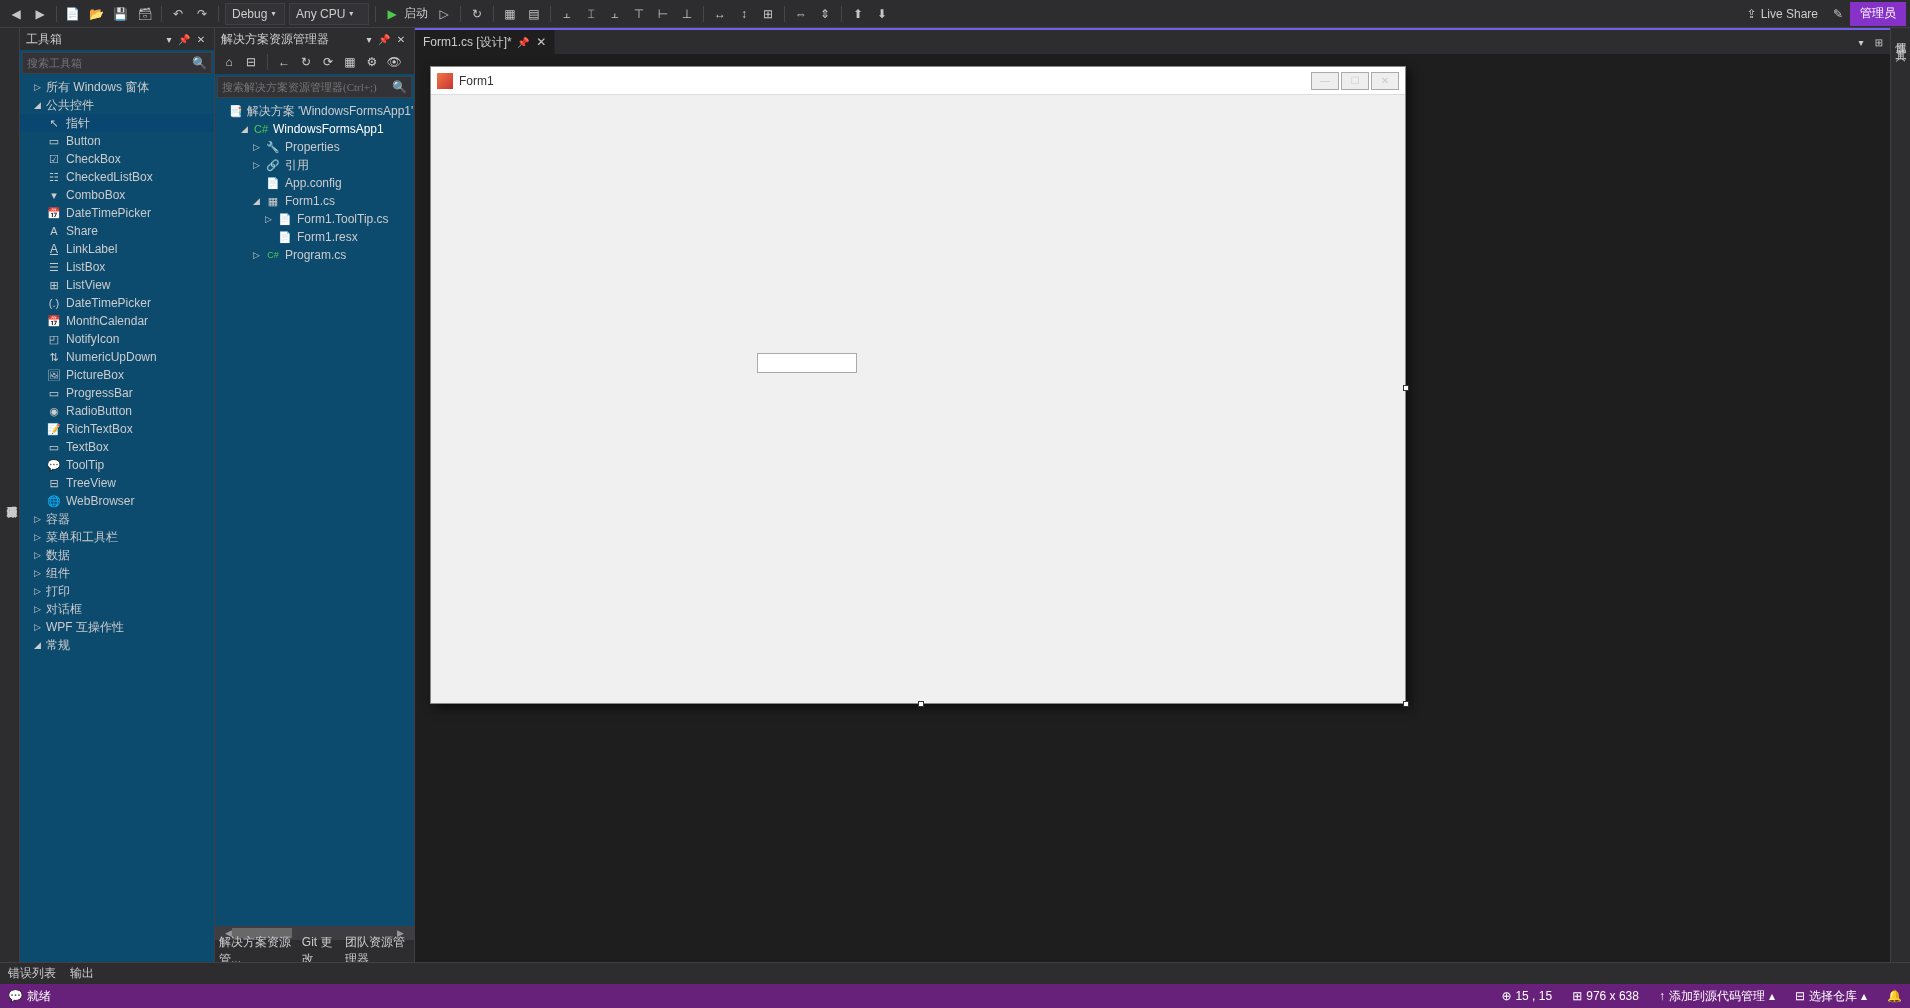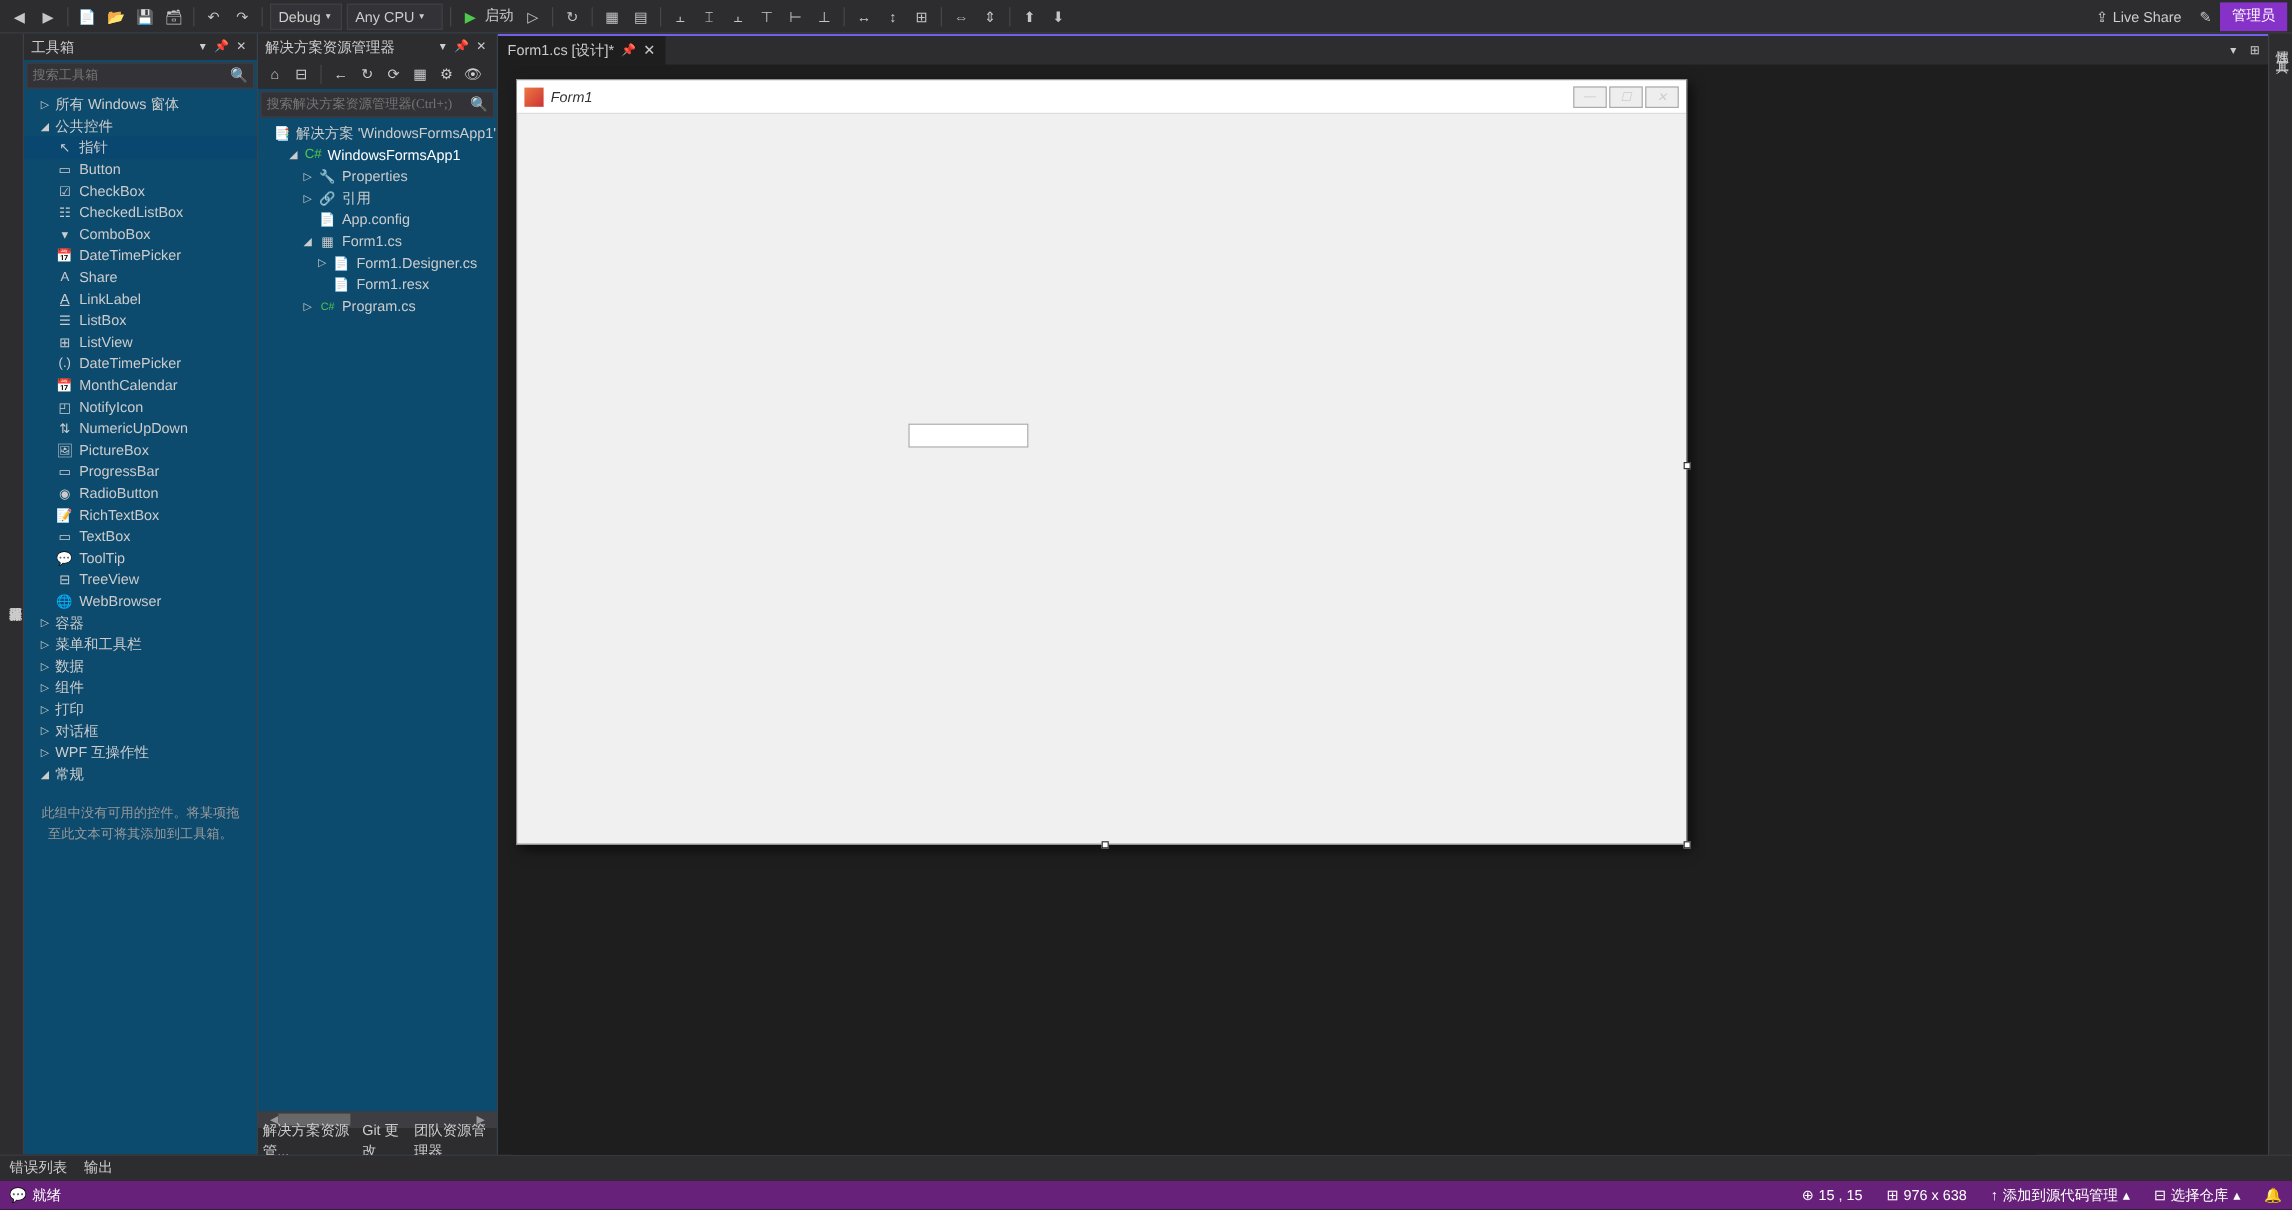--- a/index.html
+++ b/index.html
@@ -34,21 +34,21 @@
 .solex-toolbar { height: 24px; background: #2d2d30; display: flex; align-items: center; padding: 0 4px; gap: 2px; }
 .solex-tb-btn { width: 20px; height: 20px; display: inline-flex; align-items: center; justify-content: center; cursor: pointer; }
 .solex-tabs { height: 22px; background: #2d2d30; display: flex; align-items: center; padding: 0 4px; gap: 10px; font-size: 11px; }
 .solex-tab { cursor: pointer; }
 .editor-area { flex: 1; display: flex; flex-direction: column; background: #1e1e1e; border-top: 2px solid #7160e8; }
 .tab-bar { height: 24px; background: #2d2d30; display: flex; align-items: stretch; }
 .tab { display: flex; align-items: center; padding: 0 8px; background: #1e1e1e; border-right: 1px solid #252526; cursor: pointer; gap: 6px; }
 .tab-close { font-size: 12px; cursor: pointer; }
 .tab-icons-right { margin-left: auto; display: flex; align-items: center; padding: 0 4px; gap: 4px; }
 .design-canvas { flex: 1; background: #1e1e1e; position: relative; overflow: auto; padding: 12px; }
-.form-window { position: absolute; left: 15px; top: 12px; width: 976px; height: 638px; background: #f0f0f0; border: 1px solid #888; box-shadow: 4px 4px 10px rgba(0,0,0,0.6); font-style: italic; }
+.form-window { position: absolute; left: 15px; top: 12px; width: 976px; height: 638px; background: #f0f0f0; border: 1px solid #888; box-shadow: 4px 4px 10px rgba(0,0,0,0.6); }
 .form-titlebar { height: 28px; background: #fff; display: flex; align-items: center; padding: 0 6px; border-bottom: 1px solid #ddd; }
 .form-icon { width: 16px; height: 16px; background: linear-gradient(135deg,#e74,#c33); margin-right: 6px; }
 .form-title { color: #333; flex: 1; font-size: 12px; }
 .form-win-btns { display: flex; gap: 2px; }
 .form-win-btn { width: 28px; height: 18px; border: 1px solid #aaa; background: #eee; display: flex; align-items: center; justify-content: center; font-size: 10px; cursor: pointer; }
 .form-body { position: relative; width: 100%; height: calc(100% - 28px); }
 .textbox-ctrl { position: absolute; left: 326px; top: 258px; width: 100px; height: 20px; background: #fff; border: 1px solid #aaa; }
 .resize-handle { position: absolute; width: 6px; height: 6px; background: #fff; border: 1px solid #333; }
 .vbar-right { width: 20px; background: #2d2d30; display: flex; flex-direction: column; align-items: center; padding-top: 6px; border-left: 1px solid #3f3f46; }
 .vbar-right-item { writing-mode: vertical-rl; margin-bottom: 8px; font-size: 11px; cursor: pointer; }
@@ -260,21 +260,20 @@
           <span>对话框</span>
         </div>
       <div class="tree-item indent-1">
           <span class="tree-arrow">▷</span>
           <span>WPF 互操作性</span>
         </div>
       <div class="tree-item indent-1">
           <span class="tree-arrow">◢</span>
           <span>常规</span>
         </div>
-      <div class="empty-msg">此组中没有可用的控件。将某项拖至此文本可将其添加到工具箱。</div>
     </div>
   </div>
 
   <div class="panel solex-panel">
     <div class="panel-header">
       <span>解决方案资源管理器</span>
       <div class="panel-header-icons">
         <span class="ph-icon">▾</span>
         <span class="ph-icon">📌</span>
         <span class="ph-icon">✕</span>
@@ -321,21 +320,21 @@
           <span>App.config</span>
         </div>
       <div class="tree-item indent-3">
           <span class="tree-arrow">◢</span>
           <span class="tree-icon">▦</span>
           <span>Form1.cs</span>
         </div>
       <div class="tree-item indent-4">
           <span class="tree-arrow">▷</span>
           <span class="tree-icon">📄</span>
-          <span>Form1.Designer.cs</span>
+          <span>Form1.ToolTip.cs</span>
         </div>
       <div class="tree-item indent-4">
           <span class="tree-arrow"></span>
           <span class="tree-icon">📄</span>
           <span>Form1.resx</span>
         </div>
       <div class="tree-item indent-3">
           <span class="tree-arrow">▷</span>
           <span class="tree-icon" style="color:#4ec94e;font-size:9px">C#</span>
           <span>Program.cs</span>

